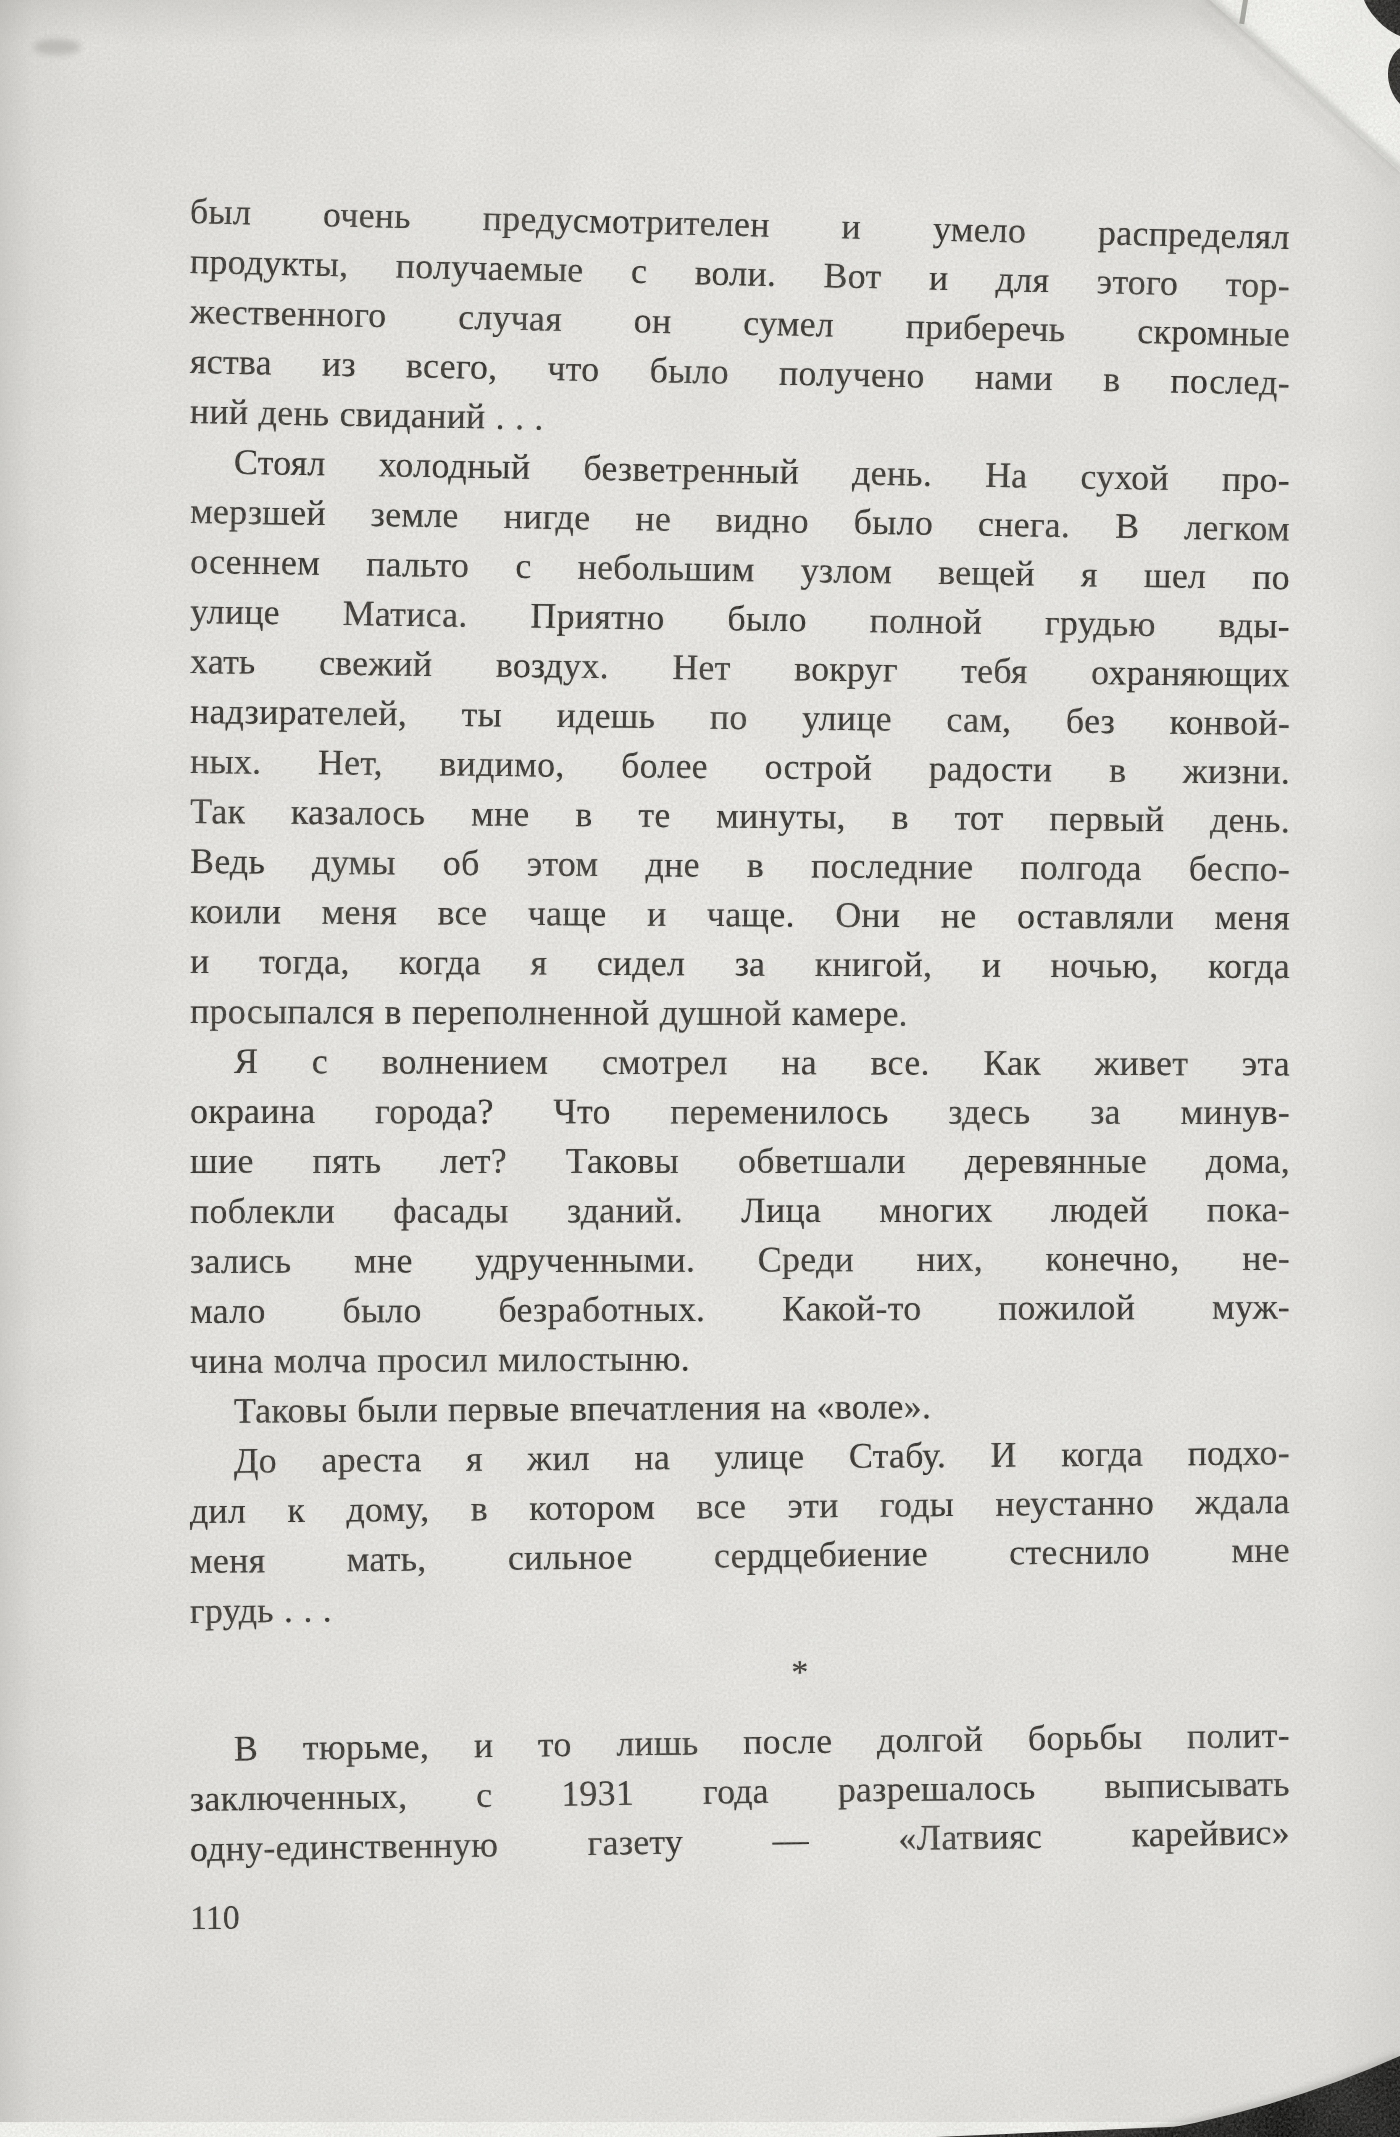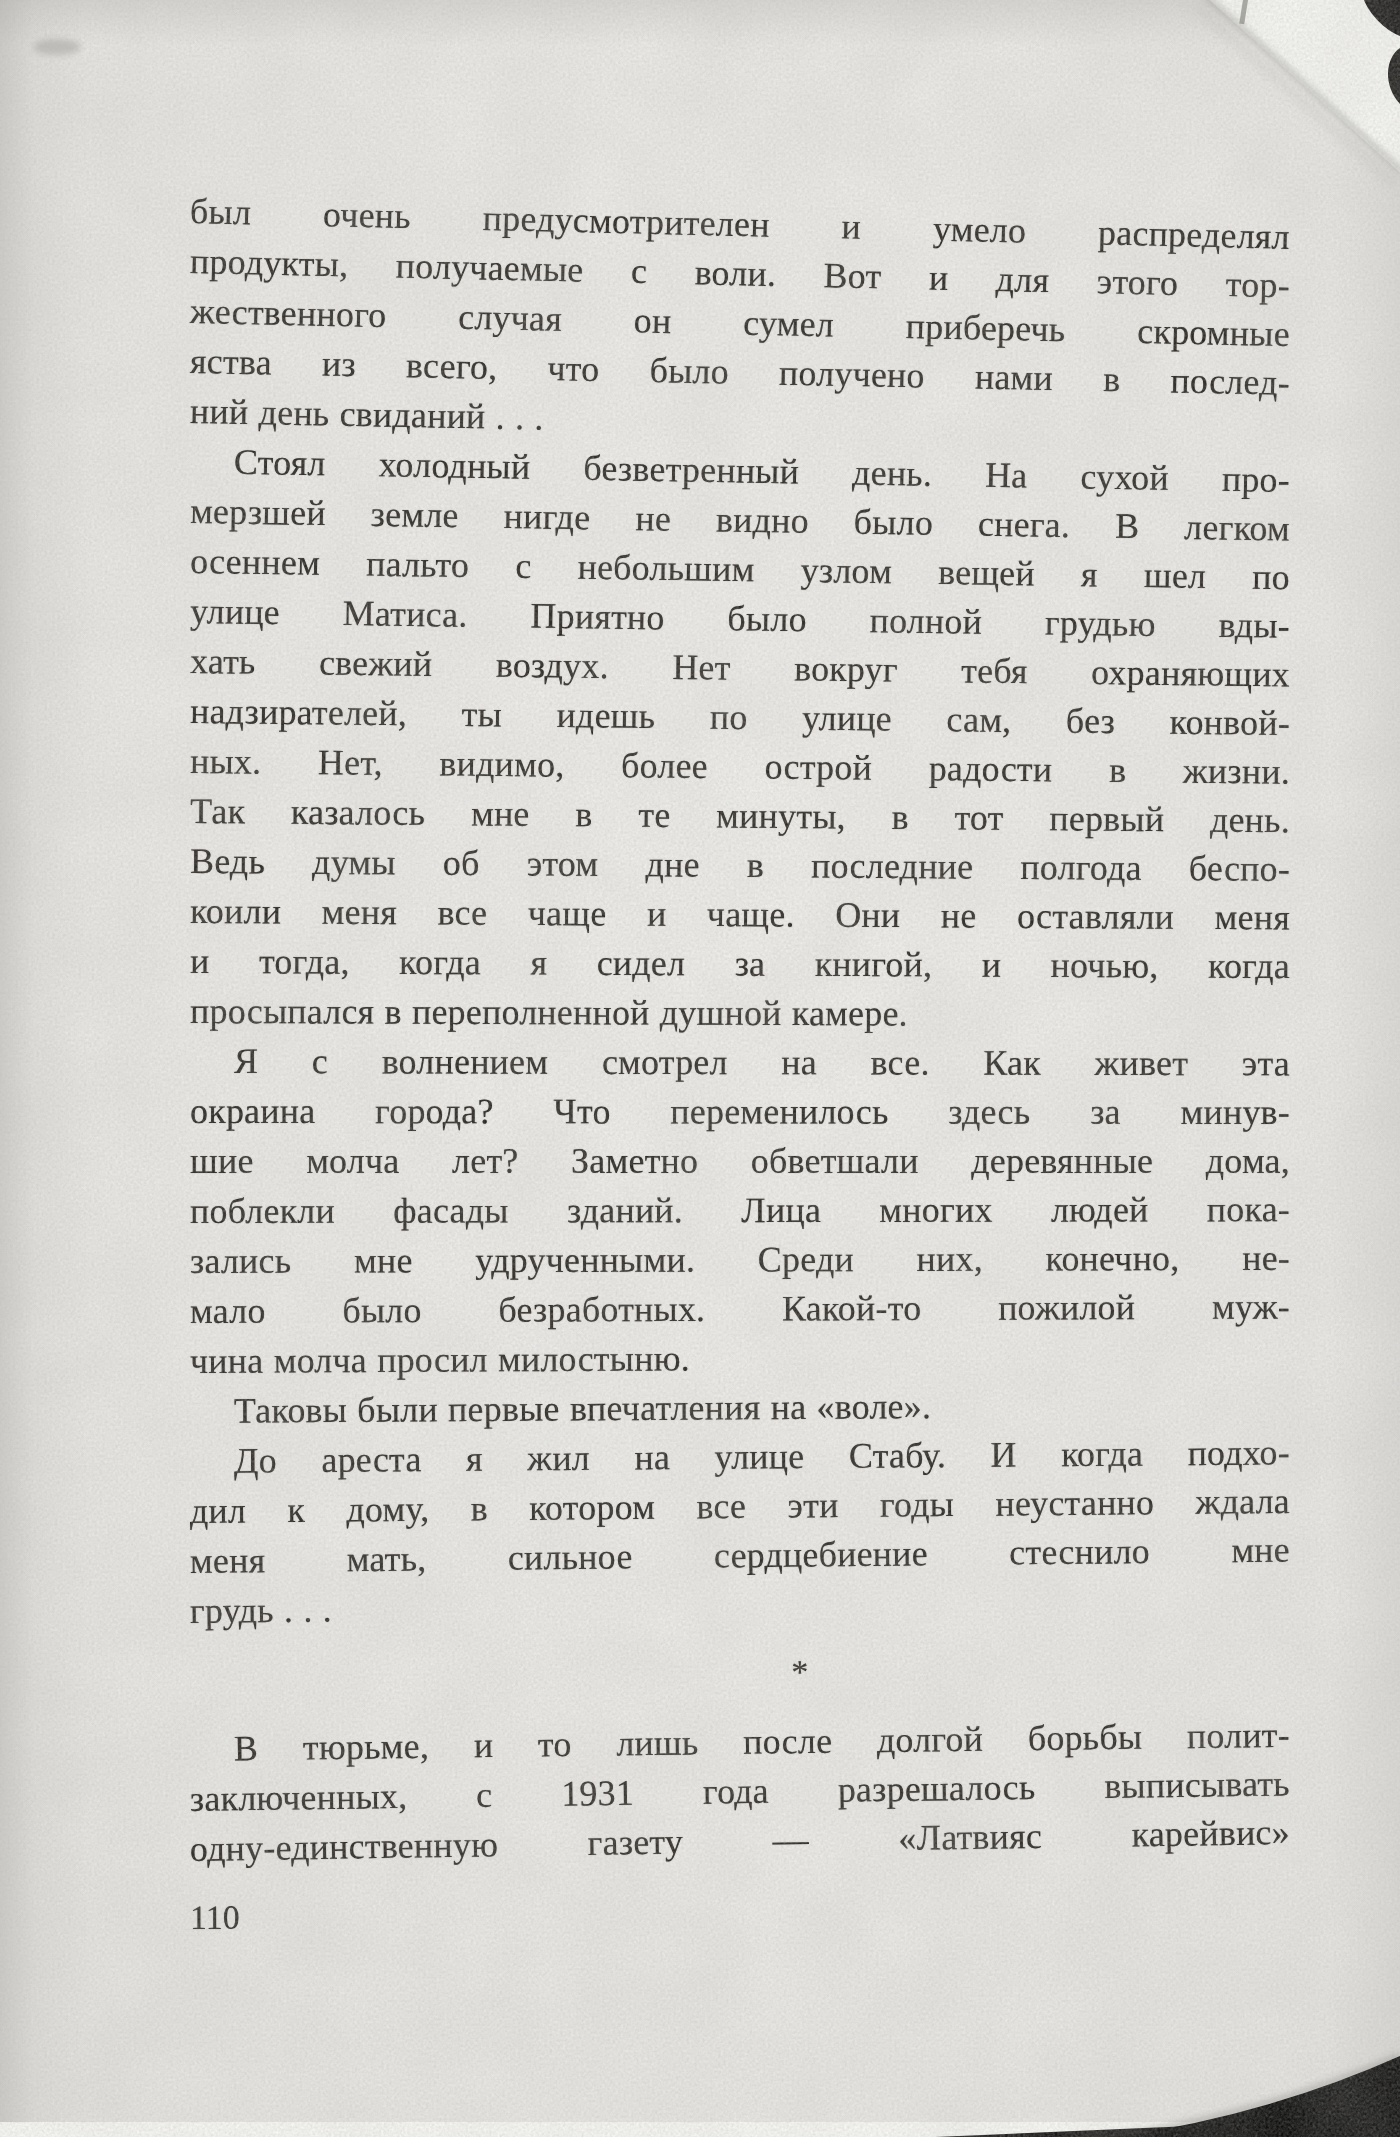--- a/index.html
+++ b/index.html
@@ -117,21 +117,21 @@
     <div class="line" style="transform: rotate(0.702deg);">хать свежий воздух. Нет вокруг тебя охраняющих</div>
     <div class="line" style="transform: rotate(0.63deg);">надзирателей, ты идешь по улице сам, без конвой-</div>
     <div class="line" style="transform: rotate(0.558deg);">ных. Нет, видимо, более острой радости в жизни.</div>
     <div class="line" style="transform: rotate(0.486deg);">Так казалось мне в те минуты, в тот первый день.</div>
     <div class="line" style="transform: rotate(0.414deg);">Ведь думы об этом дне в последние полгода беспо-</div>
     <div class="line" style="transform: rotate(0.342deg);">коили меня все чаще и чаще. Они не оставляли меня</div>
     <div class="line" style="transform: rotate(0.27deg);">и тогда, когда я сидел за книгой, и ночью, когда</div>
     <div class="line end" style="transform: rotate(0.198deg);">просыпался в переполненной душной камере.</div>
     <div class="line indent" style="transform: rotate(0.126deg);">Я с волнением смотрел на все. Как живет эта</div>
     <div class="line" style="transform: rotate(0.054deg);">окраина города? Что переменилось здесь за минув-</div>
-    <div class="line" style="transform: rotate(-0.018deg);">шие молча лет? Заметно обветшали деревянные дома,</div>
+    <div class="line" style="transform: rotate(-0.018deg);">шие пять лет? Таковы обветшали деревянные дома,</div>
     <div class="line" style="transform: rotate(-0.09deg);">поблекли фасады зданий. Лица многих людей пока-</div>
     <div class="line" style="transform: rotate(-0.162deg);">зались мне удрученными. Среди них, конечно, не-</div>
     <div class="line" style="transform: rotate(-0.234deg);">мало было безработных. Какой-то пожилой муж-</div>
     <div class="line end" style="transform: rotate(-0.306deg);">чина молча просил милостыню.</div>
     <div class="line indent end" style="transform: rotate(-0.378deg);">Таковы были первые впечатления на «воле».</div>
     <div class="line indent" style="transform: rotate(-0.45deg);">До ареста я жил на улице Стабу. И когда подхо-</div>
     <div class="line" style="transform: rotate(-0.522deg);">дил к дому, в котором все эти годы неустанно ждала</div>
     <div class="line" style="transform: rotate(-0.594deg);">меня мать, сильное сердцебиение стеснило мне</div>
     <div class="line end" style="transform: rotate(-0.666deg);">грудь . . .</div>
 

